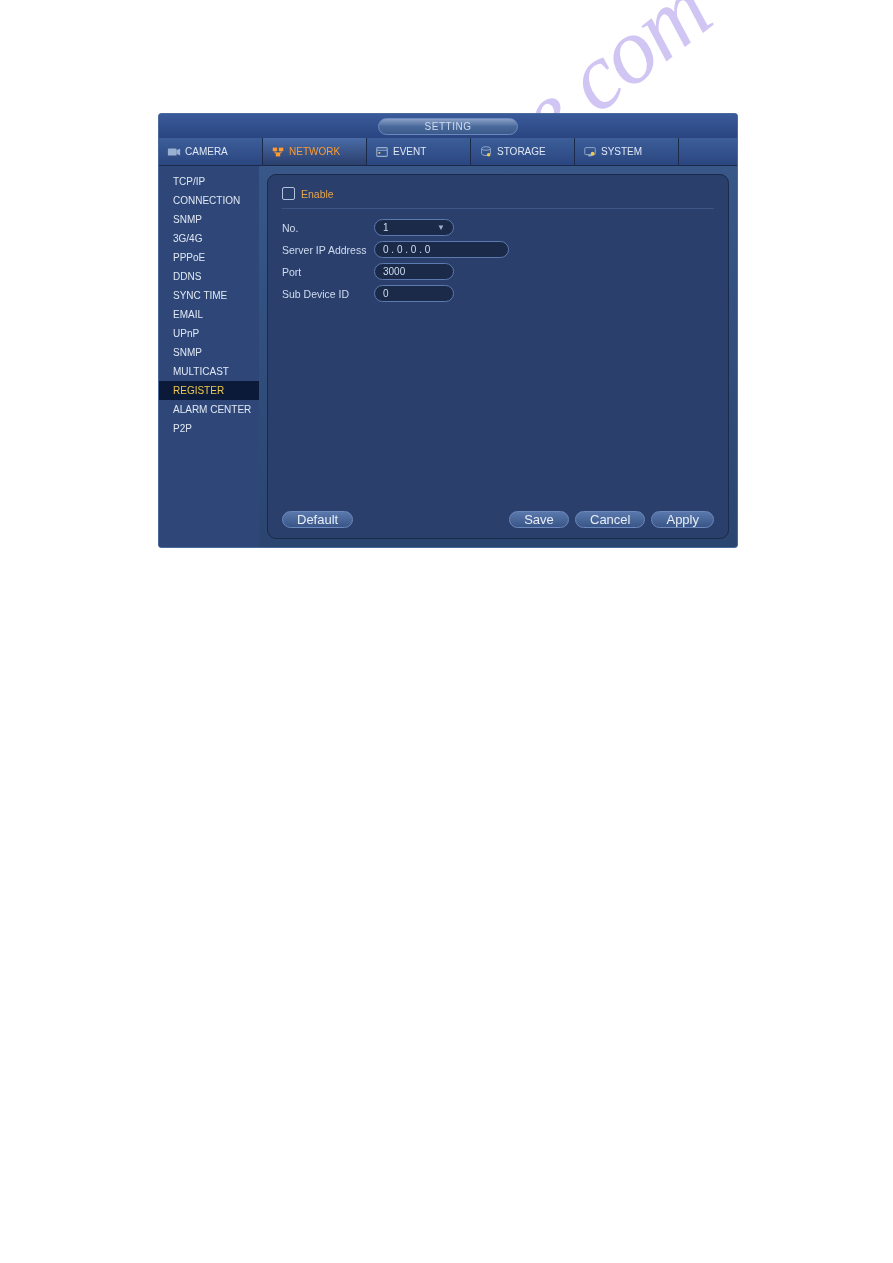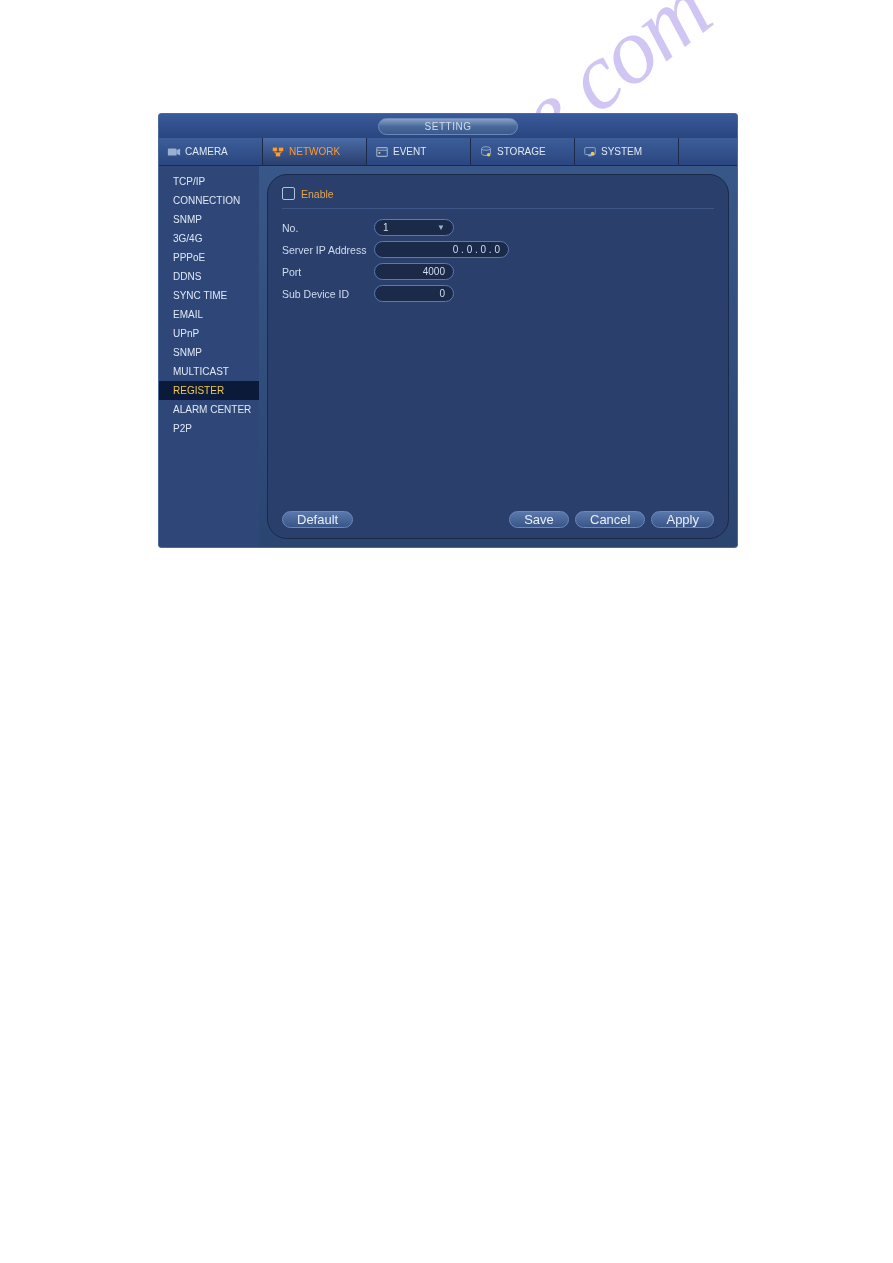--- a/index.html
+++ b/index.html
@@ -70,21 +70,21 @@
     background: #0b1a38;
     color: #f0c94e;
   }
   .main-panel {
     flex: 1;
     padding: 8px;
     position: relative;
   }
   .panel-inner {
     background: #2a3f6c;
-    border-radius: 20px;
+    border-radius: 9px;
     width: 100%;
     height: 100%;
     padding: 12px 14px;
     position: relative;
     border: 1px solid #1a2a48;
   }
   .enable-row {
     display: flex; align-items: center; gap: 6px;
     padding-bottom: 8px;
     border-bottom: 1px solid #3c5688;
@@ -106,21 +106,21 @@
   }
   .form-label { width: 92px; }
   .form-input {
     background: #1a2a48;
     border: 1px solid #5c7aaf;
     border-radius: 9px;
     height: 17px;
     color: #d0dcf0;
     font-size: 10px;
     padding: 0 8px;
-    display: flex; align-items: center; justify-content: flex-end;
+    display: flex; align-items: center;
   }
   .form-input.dropdown { width: 80px; justify-content: space-between; }
   .form-input.ip { width: 135px; }
   .form-input.port { width: 80px; }
   .chev { font-size: 8px; color: #9ab0d0; }
   .button-row {
     position: absolute;
     bottom: 10px; left: 14px; right: 14px;
     display: flex;
     font-size: 13px;
@@ -257,21 +257,21 @@
         <div class="form-row">
           <span class="form-label">Server IP Address</span>
           <div class="form-input ip">
             <span>0 . 0 . 0 . 0</span>
           </div>
         </div>
 
         <div class="form-row">
           <span class="form-label">Port</span>
           <div class="form-input port">
-            <span>4000</span>
+            <span>3000</span>
           </div>
         </div>
 
         <div class="form-row">
           <span class="form-label">Sub Device ID</span>
           <div class="form-input port">
             <span>0</span>
           </div>
         </div>
 

